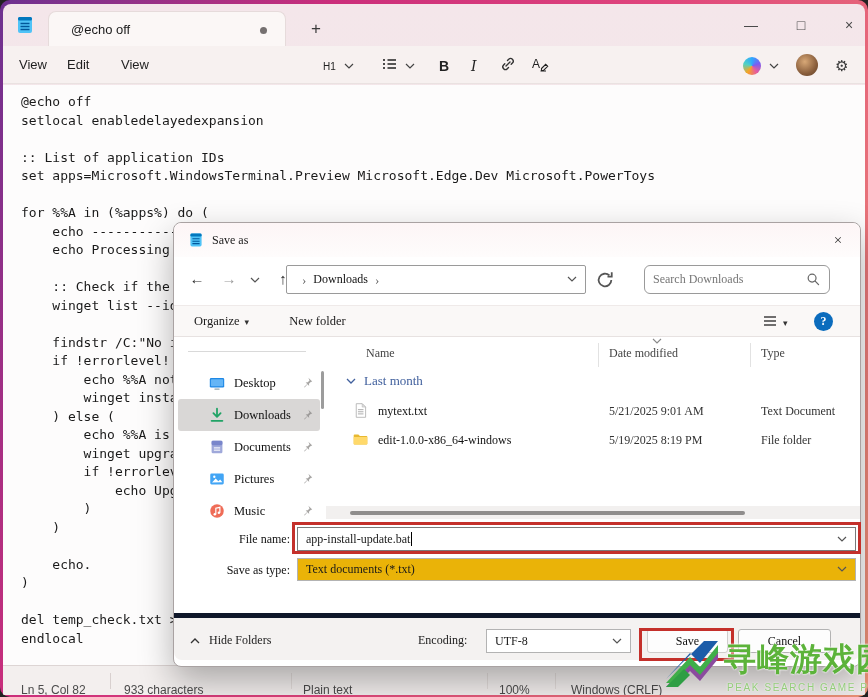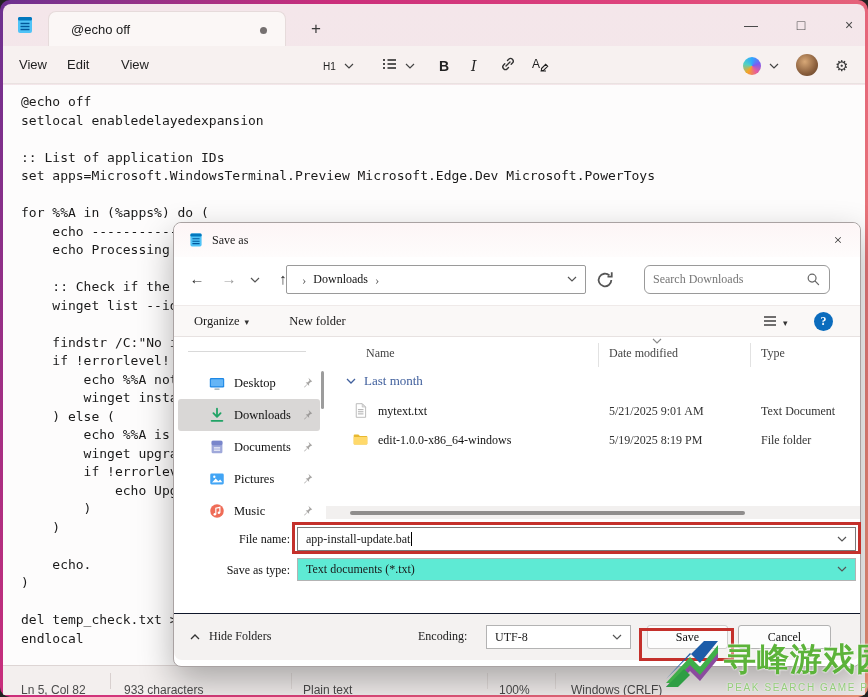--- a/index.html
+++ b/index.html
@@ -119,23 +119,23 @@
 
   .fieldrows { position:absolute; left:0; top:298px; width:100%; height:92px; background:#fff; }
   .flabel { position:absolute; font-size:12px; color:#111; text-align:right; width:108px; }
   .fn-label { left:8px; top:11px; } .st-label { left:8px; top:42px; }
   .fn-input { position:absolute; left:123px; top:6px; width:559px; height:24px; border:1px solid #7a7a7a;
               display:flex; align-items:center; padding:0 8px; background:#fff; }
   .fn-text { font-size:12px; }
   .caret { display:inline-block; width:1px; height:14px; background:#000; margin-left:1px; }
   .fn-chev { margin-left:auto; color:#444; }
   .st-combo { position:absolute; left:123px; top:37px; width:559px; height:23px; border:1px solid #b3b3b3;
-              display:flex; align-items:center; padding:0 8px; background:#5eead4; }
+              display:flex; align-items:center; padding:0 8px; background:#eab308; }
   .dlg-footer { position:absolute; left:0; top:390px; width:100%; height:47px; background:#f4f2f1;
-                border-top:1px solid #0f172a; border-radius:0 0 8px 8px; }
+                border-top:5px solid #0f172a; border-radius:0 0 8px 8px; }
   .hidefolders { position:absolute; left:16px; top:15px; display:flex; align-items:center;
                  font-size:12px; color:#222; }
   .hidefolders .chev { margin-right:9px; transform:rotate(180deg); }
   .enc-label { position:absolute; left:244px; top:15px; font-size:12px; }
   .enc-combo { position:absolute; left:312px; top:11px; width:145px; height:24px; border:1px solid #b3b3b3;
                background:#fff; display:flex; align-items:center; padding:0 8px; }
   .btn { position:absolute; top:11px; height:24px; border:1px solid #b3b3b3; background:#fdfdfd;
          border-radius:3px; font-size:12px; text-align:center; line-height:22px; color:#111; }
   .btn-save { left:473px; width:81px; border-color:#cfcdcc; }
   .btn-cancel { left:564px; width:93px; }

